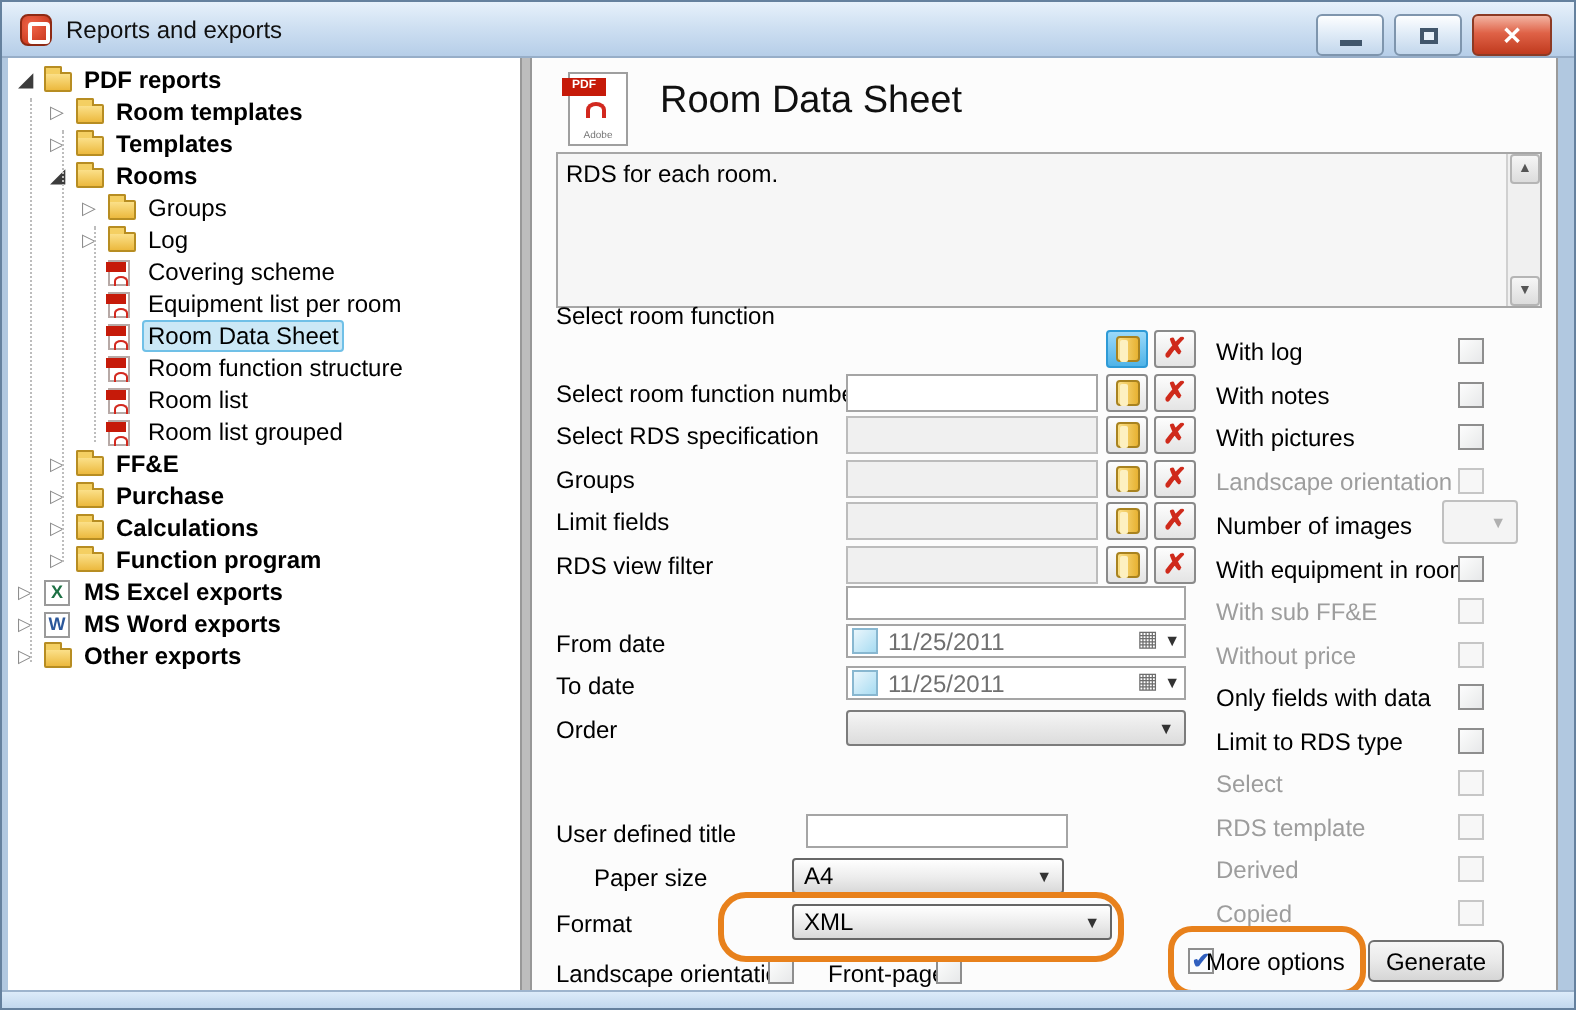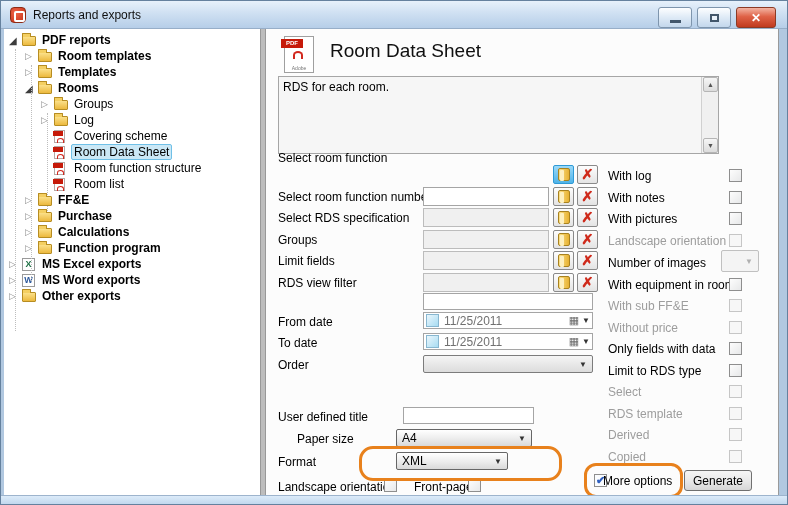--- a/index.html
+++ b/index.html
@@ -60,21 +60,21 @@
 
   
   .bigpdf { position:absolute; left:18px; top:7px; width:30px; height:37px; background:#fff;
     border:1px solid #9f9f9f; }
   .bigpdf .banner { position:absolute; left:-4px; top:2px; width:22px; height:9px; background:#c61a09;
     color:#fff; font-size:6px; font-weight:bold; text-align:center; line-height:9px; }
   .bigpdf .mark { position:absolute; left:8px; top:14px; width:10px; height:8px;
     border:2px solid #d2281e; border-radius:50% 50% 0 0; border-bottom:none; }
   .bigpdf .brand { position:absolute; left:0; right:0; bottom:1px; font-size:5px; color:#777; text-align:center; }
   .page-title { position:absolute; left:64px; top:11px; font-size:19px; color:#101010; }
-  .descbox { position:absolute; left:12px; top:47px; width:441px; height:78px; background:#f6f6f6;
+  .descbox { position:absolute; left:12px; top:47px; width:493px; height:78px; background:#f6f6f6;
     border:1px solid #a6a6a6; }
   .descbox .dtext { position:absolute; left:4px; top:3px; color:#000; }
   .vscroll { position:absolute; right:0; top:0; bottom:0; width:17px; background:#f0f0f0; border-left:1px solid #d0d0d0; }
   .varrow { position:absolute; left:1px; width:15px; height:15px; background:linear-gradient(#f6f6f6,#dcdcdc);
     border:1px solid #b5b5b5; border-radius:2px; font-size:7px; color:#555; text-align:center; line-height:14px; }
 
   
   .flabel { position:absolute; left:12px; height:19px; display:flex; align-items:center; color:#000; }
   .rlabel { position:absolute; left:342px; height:19px; display:flex; align-items:center; color:#000; }
   .rlabel.dis { color:#9d9d9d; }
@@ -180,40 +180,54 @@
         </span>
       <span class="tlabel">Log</span>
     </div>
     <div class="trow l2">
       <span class="arrow"></span>
       <span class="ticon">
           <span class="pdficon"></span>
         </span>
       <span class="tlabel">Covering scheme</span>
     </div>
+    <div class="trow l2">
+      <span class="arrow"></span>
+      <span class="ticon">
+          <span class="pdficon"></span>
+        </span>
+      <span class="tlabel">Equipment list per room</span>
+    </div>
     <div class="trow l2 selected">
       <span class="arrow"></span>
       <span class="ticon">
           <span class="pdficon"></span>
         </span>
       <span class="tlabel">Room Data Sheet</span>
     </div>
     <div class="trow l2">
       <span class="arrow"></span>
       <span class="ticon">
           <span class="pdficon"></span>
         </span>
       <span class="tlabel">Room function structure</span>
     </div>
     <div class="trow l2">
       <span class="arrow"></span>
       <span class="ticon">
           <span class="pdficon"></span>
         </span>
       <span class="tlabel">Room list</span>
+    </div>
+    <div class="trow l2">
+      <span class="arrow"></span>
+      <span class="ticon">
+          <span class="pdficon"></span>
+        </span>
+      <span class="tlabel">Room list grouped</span>
     </div>
     <div class="trow l1 bold">
       <span class="arrow">▷</span>
       <span class="ticon">
           <span class="folder"></span>
         </span>
       <span class="tlabel">FF&amp;E</span>
     </div>
     <div class="trow l1 bold">
       <span class="arrow">▷</span>
@@ -371,21 +385,21 @@
         <span></span>
       </div>
 
     <div class="flabel" style="top:400px;margin-left:19px;">Paper size</div>
     <div class="combo" style="left:130px; top:400px; width:136px;">
       <span>A4</span>
       <span class="dropar">▼</span>
     </div>
 
     <div class="flabel" style="top:423px;">Format</div>
-    <div class="combo" style="left:130px; top:423px; width:112px;">
+    <div class="combo" style="left:130px; top:423px; width:160px;">
       <span>XML</span>
       <span class="dropar">▼</span>
     </div>
 
     <div class="flabel" style="top:448px;">Landscape orientation</div>
     <div class="chk" style="left:118px; top:450px;"></div>
     <div class="flabel" style="left:148px; top:448px;">Front-page</div>
     <div class="chk" style="left:202px; top:450px;"></div>
 
     <div class="rlabel" style="top:137px;">With log</div>

